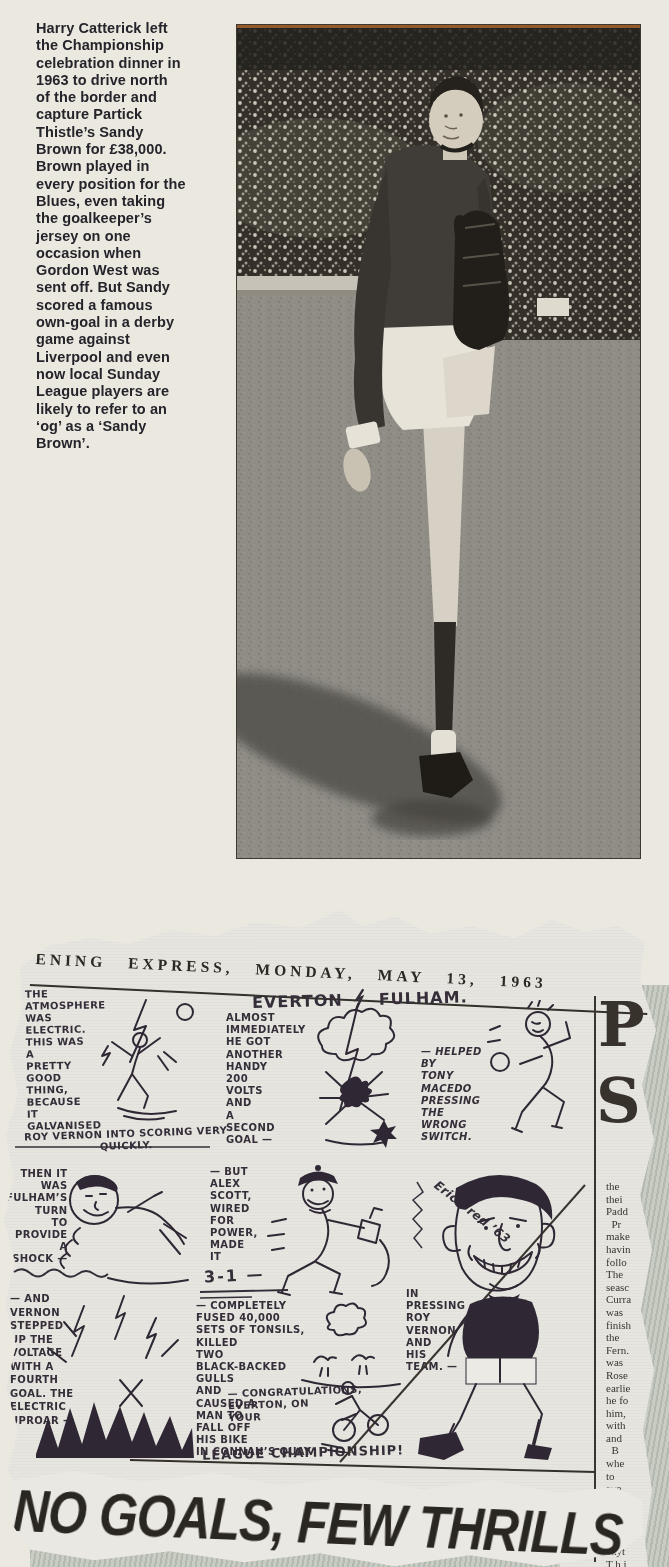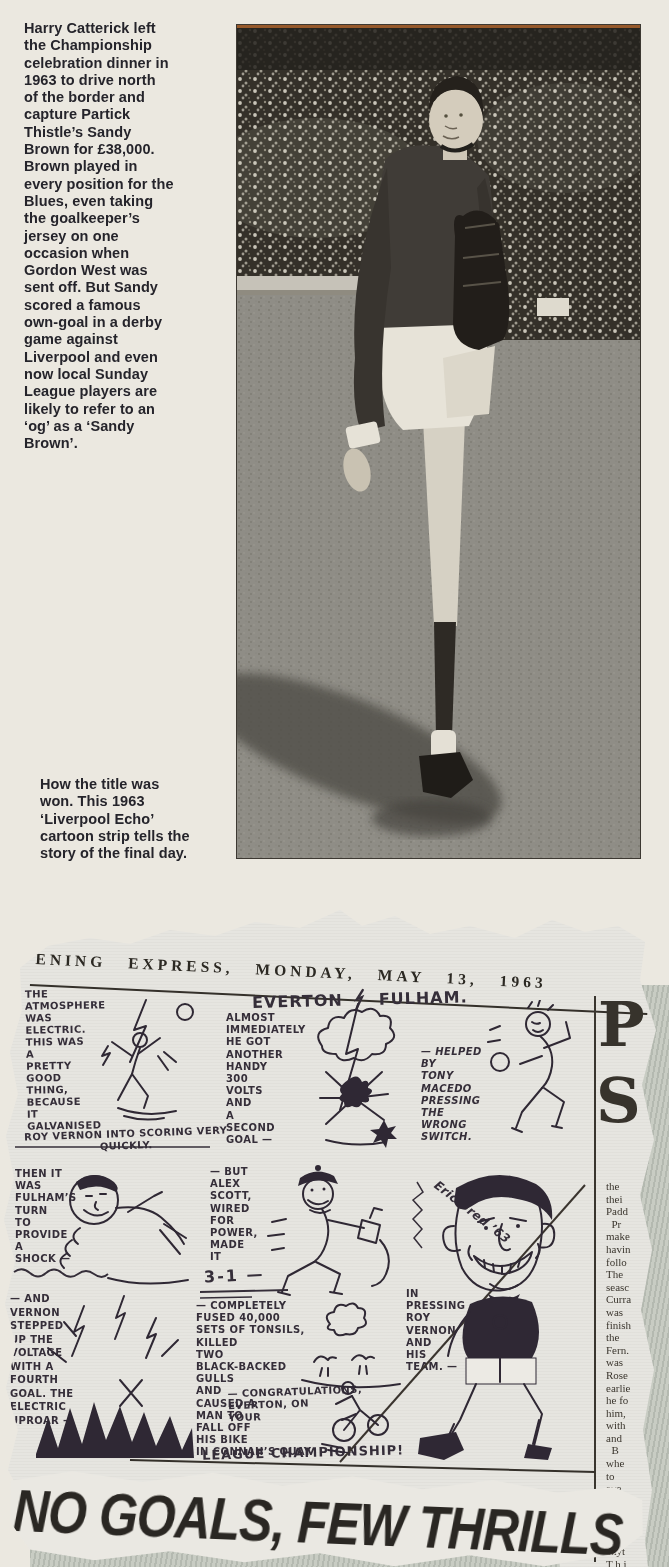--- a/index.html
+++ b/index.html
@@ -2,21 +2,21 @@
 <html><head>
 <meta charset="utf-8">
 <style>
   html,body{margin:0;padding:0;background:#d8d5cd;}
   .page{position:relative;width:669px;height:1567px;overflow:hidden;
         background:#ebe8e0;font-family:"Liberation Sans","DejaVu Sans",sans-serif;}
 
   
   .booktext{position:absolute;white-space:pre;color:#25242b;font-weight:700;
             font-size:14.5px;line-height:17.3px;letter-spacing:.1px;}
-  .intro{left:24px;top:20px;width:200px;}
+  .intro{left:36px;top:20px;width:200px;}
   .caption{left:40px;top:776px;width:210px;}
 
   
   .photo{position:absolute;left:237px;top:25px;width:403px;height:830px;
          background:#6f6d66;border-top:3px solid #96592b;outline:1px solid #3c3832;}
   .photo svg{display:block;}
 
   
   .shadow{position:absolute;background:#bcc0b7;
           background-image:repeating-linear-gradient(100deg,#b4b9b0 0 2px,#c8ccc3 2px 5px);}
@@ -42,21 +42,21 @@
     transform:rotate(2.7deg);transform-origin:left top;}
 
   .hand{position:absolute;white-space:pre;font-family:"DejaVu Sans",sans-serif;font-weight:700;
         font-size:10px;line-height:1.22;letter-spacing:.4px;color:#352e39;}
   .p1a{left:26px;top:88px;transform:rotate(-1deg);line-height:1.2;}
   .p1b{left:16px;top:228px;width:220px;text-align:center;transform:rotate(-2deg);}
   .titlerow{left:252px;top:88px;width:228px;display:flex;gap:10px;align-items:center;
             font-size:16px;letter-spacing:1px;transform:rotate(-1.5deg);}
   .p2{left:226px;top:112px;}
   .p3{left:421px;top:146px;font-style:italic;}
-  .p4{left:15px;top:268px;}
+  .p4{left:6px;top:268px;text-align:right;}
   .p5{left:10px;top:392px;line-height:1.35;}
   .p6{left:210px;top:266px;}
   .p6s{left:204px;top:366px;font-size:16px;letter-spacing:2px;transform:rotate(-3deg);}
   .p7{left:196px;top:400px;}
   .p8{left:406px;top:388px;}
   .p9{left:228px;top:486px;transform:rotate(-2deg);}
   .p9b{left:202px;top:545px;font-size:13px;letter-spacing:1px;transform:rotate(-1.5deg);}
   .sig{left:440px;top:278px;font-style:italic;font-size:12px;transform:rotate(38deg);transform-origin:left top;}
 
   .bigletter{position:absolute;font-family:"DejaVu Serif","Liberation Serif",serif;font-weight:700;
@@ -162,25 +162,20 @@
       <rect x="206" y="112" width="24" height="20" fill="#cfc7b7"></rect>
       <ellipse cx="219" cy="92" rx="27" ry="31" fill="#d4ccbc"></ellipse>
       <path d="M192,82 Q192,52 220,48 Q248,52 246,88 Q240,64 222,62 Q202,60 192,82 Z" fill="#25211c"></path>
       <circle cx="209" cy="88" r="1.8" fill="#55503f"></circle>
         <circle cx="224" cy="87" r="1.8" fill="#55503f"></circle>
       <path d="M208,98 q6,4 12,2 M206,108 q8,5 16,1" stroke="#6b6254" stroke-width="1.5" fill="none"></path>
       <path d="M204,118 Q219,128 236,116" stroke="#22201c" stroke-width="4" fill="none"></path>
     </svg>
   </div>
 
-  <div class="booktext caption">How the title was
-won. This 1963
-‘Liverpool Echo’
-cartoon strip tells the
-story of the final day.</div>
 
   <div class="shadow shadow-right"></div>
   <div class="shadow shadow-bottom"></div>
 
   <div class="clipping">
 
     <div class="masthead">ENING EXPRESS, MONDAY, MAY 13, 1963</div>
     <div class="masthead-rule"></div>
 
     <div class="hand p1a">THE
@@ -204,21 +199,21 @@
         <path d="M10,2 L4,11 L9,9 L3,21" stroke="#352e39" stroke-width="2.4" fill="none" stroke-linecap="round"></path>
       </svg>
       <span>FULHAM.</span>
     </div>
 
     <div class="hand p2">ALMOST
 IMMEDIATELY
 HE GOT
 ANOTHER
 HANDY
-300
+200
 VOLTS
 AND
 A
 SECOND
 GOAL —</div>
     <div class="hand p3">— HELPED
 BY
 TONY
 MACEDO
 PRESSING

